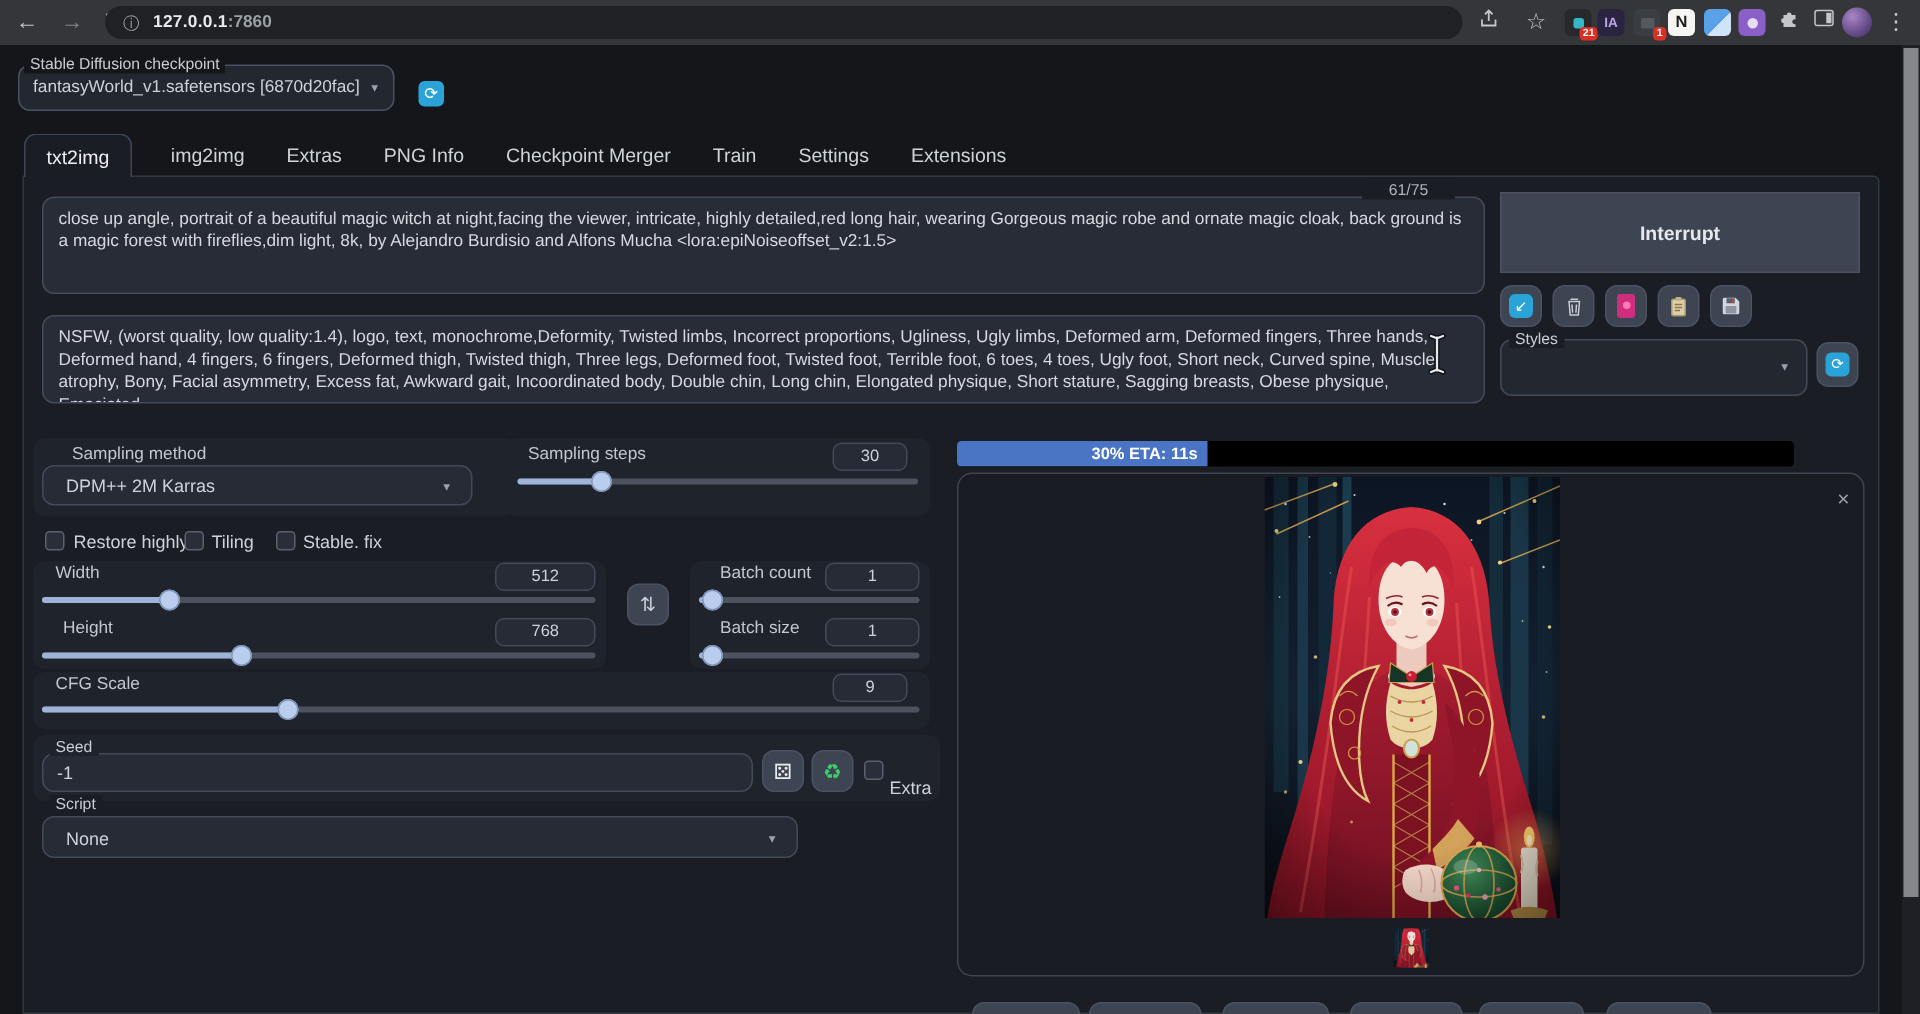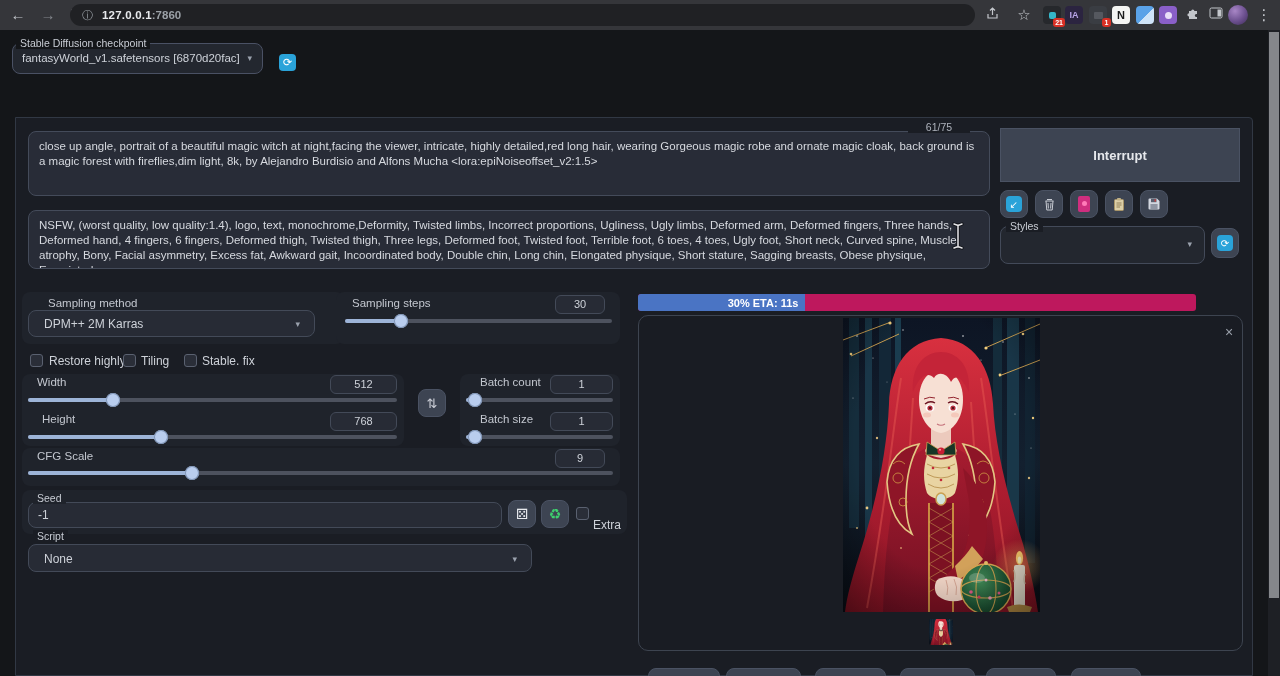--- a/index.html
+++ b/index.html
@@ -94,21 +94,21 @@
   .checkbox { position:absolute; width:13px; height:13px; border:1px solid #5a6170; border-radius:3px; background:#2a2e38; }
   .cblabel { position:absolute; font-size:12px; color:#ced2d9; white-space:nowrap; }
 
   .sqbtn { position:absolute; width:28px; height:28px; background:#3d4452; border:1px solid #4a5263;
     border-radius:8px; display:flex; align-items:center; justify-content:center; color:#c9ccd4; }
 
   .seed-input { position:absolute; left:28px; top:502px; width:474px; height:26px; background:#272b35;
     border:1px solid #434a58; border-radius:8px; color:#ced2d9; font-size:12px; line-height:24px; padding:0 9px; }
 
   
-  .progress { position:absolute; left:638px; top:294px; width:558px; height:17px; background:#be185d; border-radius:3px; overflow:hidden; }
+  .progress { position:absolute; left:638px; top:294px; width:558px; height:17px; background:#000000; border-radius:3px; overflow:hidden; }
   .progress .pfill { height:17px; width:var(--pct); background:#4a74c4; display:flex; align-items:center;
     justify-content:flex-end; padding-right:7px; }
   .progress .ptext { font-size:11px; font-weight:bold; color:#fff; white-space:nowrap; }
 
   .gallery { position:absolute; left:638px; top:315px; width:605px; height:336px; background:#191c23;
     border:1px solid #3d4450; border-radius:10px; }
   .gallery-close { position:absolute; left:1221px; top:324px; font-size:14px; color:#9aa0aa; width:16px; text-align:center; }
   .artwork { position:absolute; left:843px; top:318px; width:197px; height:294px; }
   .thumb { position:absolute; left:929px; top:619px; width:24px; height:26px; border-radius:2px; overflow:hidden; }
   .gal-btn { position:absolute; top:668px; height:14px; background:#3d4452; border:1px solid #4a5263; border-radius:8px 8px 0 0; }
@@ -169,20 +169,30 @@
     <div class="scroll-thumb"></div>
   </div>
 
   <div class="fieldlabel ckpt-label">Stable Diffusion checkpoint</div>
   <div class="ckpt-box">
     <span class="ckpt-value">fantasyWorld_v1.safetensors [6870d20fac]</span>
     <span class="chev ckpt-chev">▾</span>
   </div>
   <div class="blue-sq ckpt-refresh">⟳</div>
 
+  <div class="tabbar">
+    <div class="tab active">txt2img</div>
+    <div class="tab">img2img</div>
+    <div class="tab">Extras</div>
+    <div class="tab">PNG Info</div>
+    <div class="tab">Checkpoint Merger</div>
+    <div class="tab">Train</div>
+    <div class="tab">Settings</div>
+    <div class="tab">Extensions</div>
+  </div>
 
   <div class="panel"></div>
 
   <div class="token-counter">61/75</div>
   <div class="txtarea prompt-box">close up angle, portrait of a beautiful magic witch at night,facing the viewer, intricate, highly detailed,red long hair, wearing Gorgeous magic robe and ornate magic cloak, back ground is a magic forest with fireflies,dim light, 8k, by Alejandro Burdisio and Alfons Mucha &lt;lora:epiNoiseoffset_v2:1.5&gt;</div>
   <div class="txtarea negative-box">NSFW, (worst quality, low quality:1.4), logo, text, monochrome,Deformity, Twisted limbs, Incorrect proportions, Ugliness, Ugly limbs, Deformed arm, Deformed fingers, Three hands, Deformed hand, 4 fingers, 6 fingers, Deformed thigh, Twisted thigh, Three legs, Deformed foot, Twisted foot, Terrible foot, 6 toes, 4 toes, Ugly foot, Short neck, Curved spine, Muscle atrophy, Bony, Facial asymmetry, Excess fat, Awkward gait, Incoordinated body, Double chin, Long chin, Elongated physique, Short stature, Sagging breasts, Obese physique, Emaciated</div>
 
   <div class="gen-actions">
     <div class="half">Interrupt</div>
   </div>

